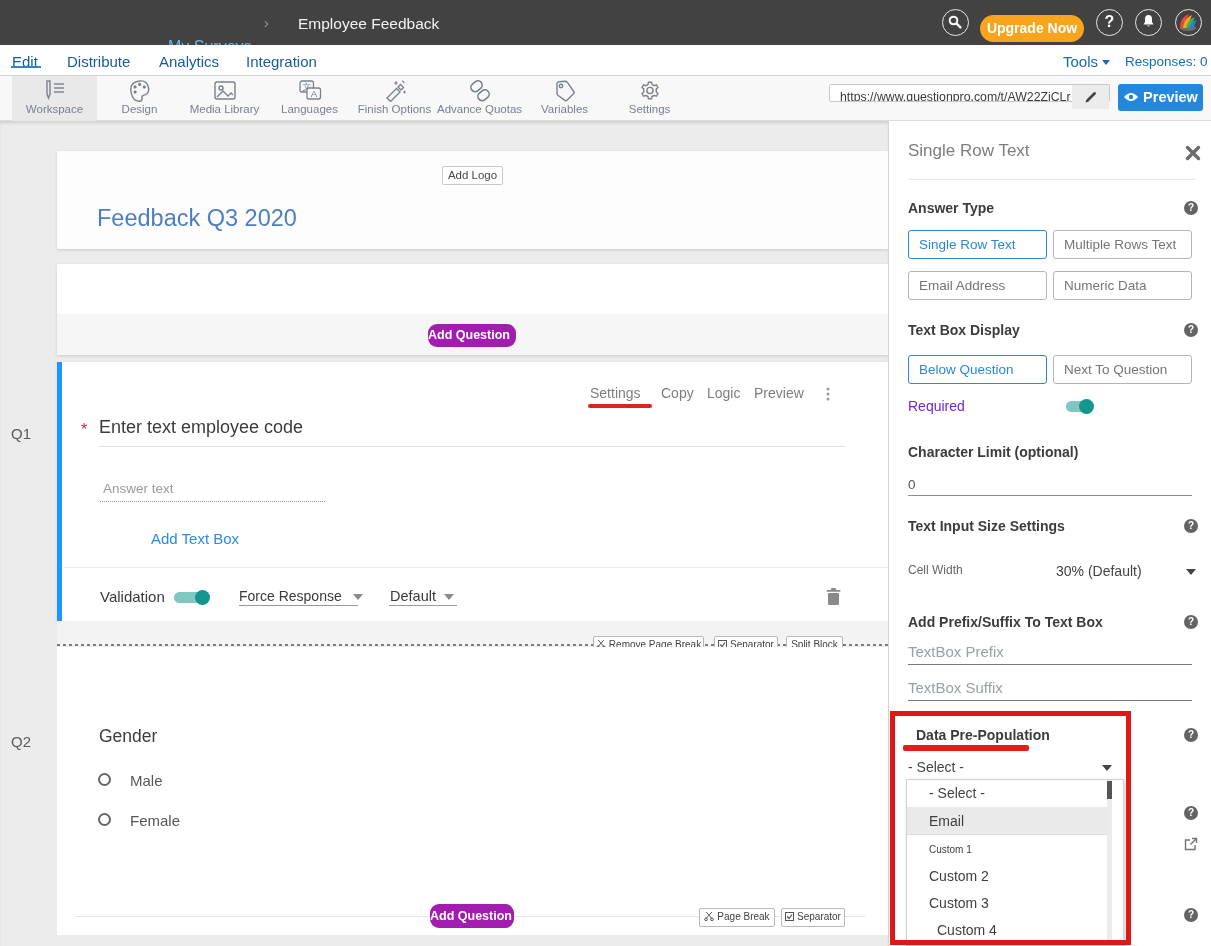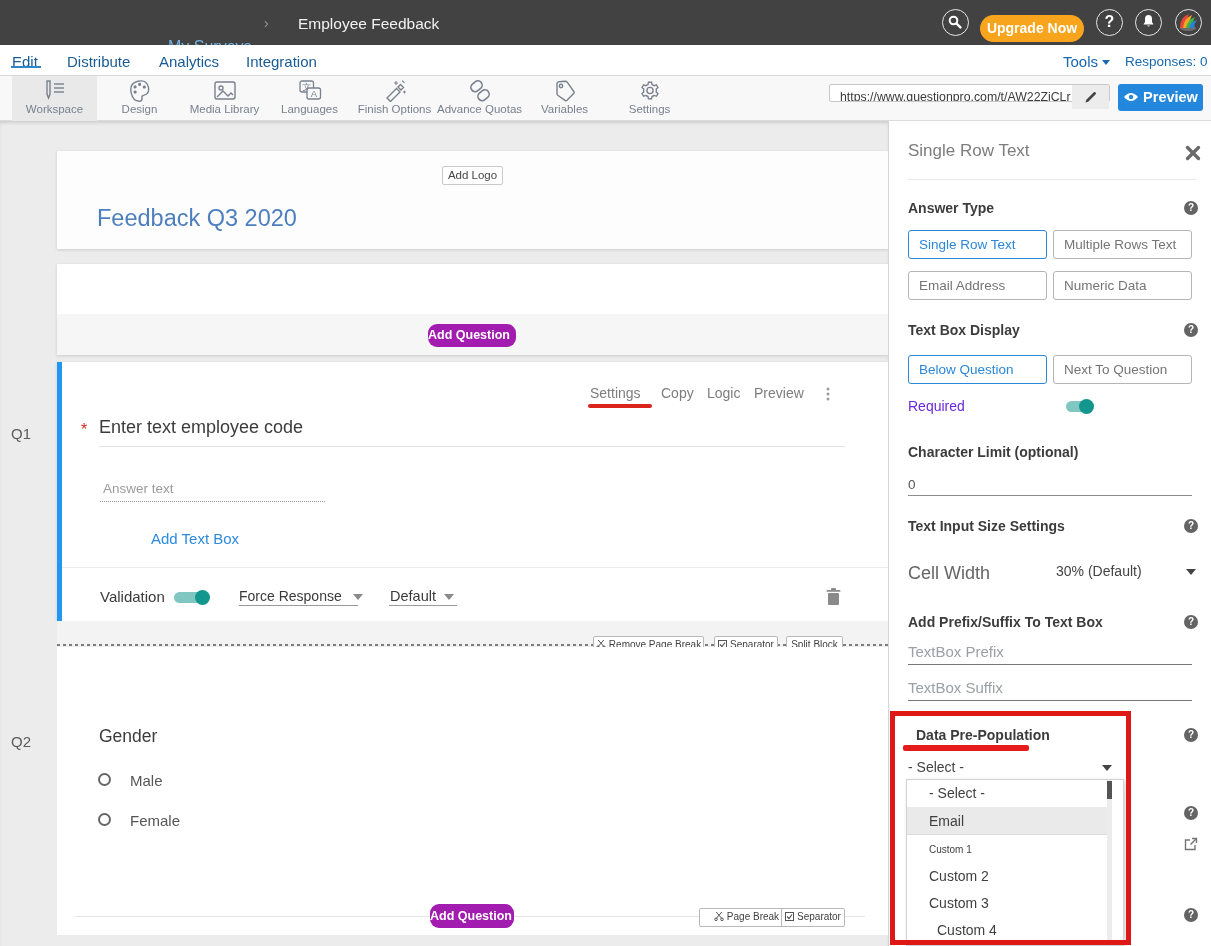--- a/index.html
+++ b/index.html
@@ -241,21 +241,21 @@
 
 <div class="qlabel" style="left:11px; top:733px;">Q2</div>
 <div class="card" style="left:57px; top:647px; width:831px; height:288px; box-shadow:none;">
   <div style="position:absolute; left:42px; top:79px; font-size:17.5px; color:#3c3c3c;">Gender</div>
   <div style="position:absolute; left:41px; top:126px; width:13px; height:13px; border:2px solid #666; border-radius:50%;"></div>
   <div style="position:absolute; left:73px; top:125px; font-size:15px; color:#565656;">Male</div>
   <div style="position:absolute; left:41px; top:166px; width:13px; height:13px; border:2px solid #666; border-radius:50%;"></div>
   <div style="position:absolute; left:73px; top:165px; font-size:15px; color:#565656;">Female</div>
   <div style="position:absolute; left:18px; top:269px; width:790px; height:1px; background:#e5e5e5;"></div>
   <div class="bluebtn" style="left:373px; top:257px; width:84px; height:24px; line-height:24px; font-size:12.5px;">Add Question</div>
-  <div class="breakbtn" style="left:642px; top:261px; width:95px;"><svg width="10" height="10" viewBox="0 0 10 10" style="vertical-align:-1px; margin-right:3px;">
+  <div class="breakbtn" style="left:642px; top:261px; width:76px;"><svg width="10" height="10" viewBox="0 0 10 10" style="vertical-align:-1px; margin-right:3px;">
           <g stroke="#555" stroke-width="1" fill="none">
             <line x1="2.2" y1="1" x2="7.8" y2="7.5"></line>
             <line x1="7.8" y1="1" x2="2.2" y2="7.5"></line>
             <circle cx="2" cy="8.3" r="1.3"></circle>
             <circle cx="8" cy="8.3" r="1.3"></circle>
           </g>
         </svg>Page Break</div>
   <div class="breakbtn" style="left:724px; top:261px; width:64px;"><svg width="9" height="9" viewBox="0 0 9 9" style="vertical-align:-1px; margin-right:3px;">
           <rect x="0.5" y="0.5" width="8" height="8" fill="none" stroke="#555" stroke-width="1"></rect>
           <path d="M2 4.5 L4 6.5 L7 2.5" fill="none" stroke="#555" stroke-width="1.2"></path>
@@ -285,21 +285,21 @@
         <div class="track" style="left:0; top:2px; width:26px; height:11px;"></div>
         <div class="knob" style="left:13px; top:0; width:15px; height:15px;"></div>
       </div>
 
   <div class="sb sb-bold" style="left:19px; top:323px;">Character Limit (optional)</div>
   <div class="sb" style="left:19px; top:356px; font-size:13.5px; color:#555;">0</div>
   <div class="uline" style="left:19px; top:374px; width:284px;"></div>
 
   <div class="sb sb-bold" style="left:19px; top:397px;">Text Input Size Settings</div>
   <div class="helpq" style="left:295px; top:398px;">?</div>
-  <div class="sb" style="left:19px; top:442px; font-size:18px; color:#666;">Cell Width</div>
+  <div class="sb" style="left:19px; top:442px; font-size:12px; color:#666;">Cell Width</div>
   <div class="sb" style="left:167px; top:442px; font-size:14px; color:#444;">30% (Default)</div>
   <div class="sb" style="left:297px; top:448px; width:0; height:0; border-left:5px solid transparent; border-right:5px solid transparent; border-top:6px solid #444;"></div>
 
   <div class="sb sb-bold" style="left:19px; top:493px;">Add Prefix/Suffix To Text Box</div>
   <div class="helpq" style="left:295px; top:494px;">?</div>
   <div class="sb" style="left:19px; top:522px; font-size:15px; color:#9aa0a6;">TextBox Prefix</div>
   <div class="uline" style="left:19px; top:543px; width:284px; background:#777;"></div>
   <div class="sb" style="left:19px; top:558px; font-size:15px; color:#9aa0a6;">TextBox Suffix</div>
   <div class="uline" style="left:19px; top:579px; width:284px; background:#777;"></div>
 

